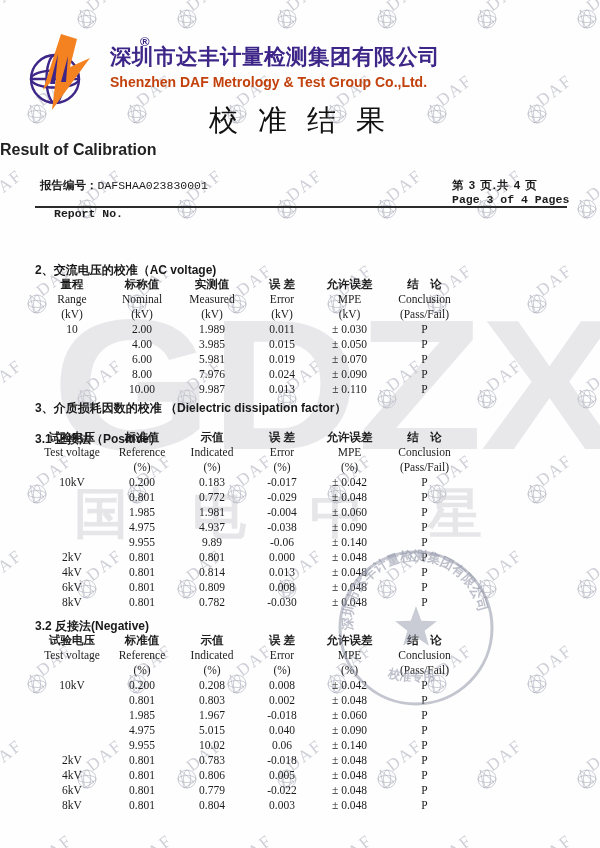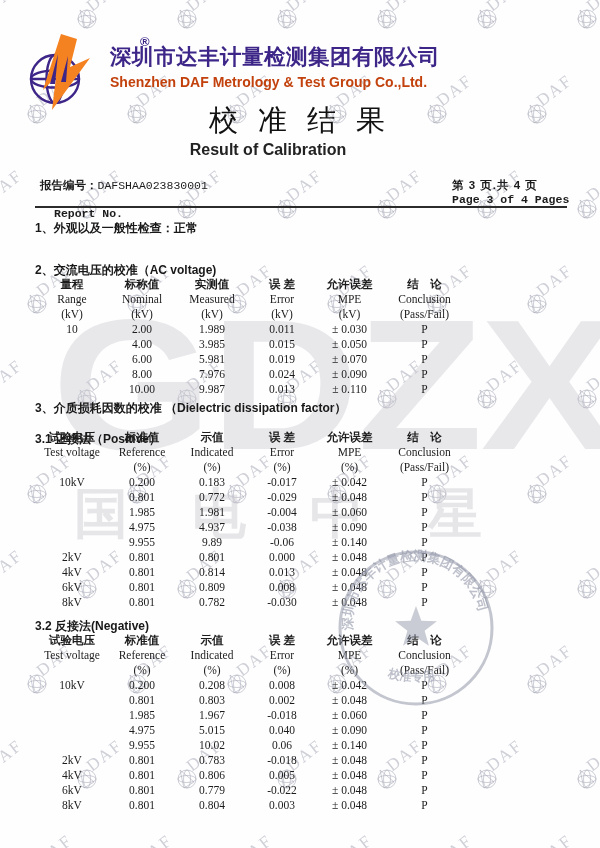--- a/index.html
+++ b/index.html
@@ -18,21 +18,21 @@
   .big-wm-cn{position:absolute;left:74px;top:478px;z-index:0;font-weight:700;font-size:54px;
              letter-spacing:64px;color:rgba(201,201,208,0.45);white-space:nowrap;}
   
   .content{position:absolute;inset:0;z-index:2;}
   .logo{position:absolute;left:28px;top:32px;}
   .reg-mark{position:absolute;left:140px;top:34px;font-size:13px;color:#3d2688;font-weight:700;}
   .company-cn{position:absolute;left:110px;top:42px;font-size:21.5px;font-weight:700;color:#3d2688;letter-spacing:0.5px;}
   .company-en{position:absolute;left:110px;top:74px;font-size:14px;font-weight:700;color:#c2410c;}
   .title-cn{position:absolute;left:0;top:101px;width:600px;text-align:center;font-size:29px;
             font-weight:500;letter-spacing:6px;color:#111;}
-  .title-en{position:absolute;left:0;top:141px;width:536px;text-align:center;font-size:16px;
+  .title-en{position:absolute;left:0;top:141px;width:536px;font-size:16px;
             font-weight:600;color:#222;}
   
   .rep-left{position:absolute;left:40px;top:178px;font-size:11.5px;line-height:14px;}
   .rep-left .cn{font-weight:700;}
   .rep-no{font-family:"Liberation Mono",monospace;font-weight:400;}
   .rep-left .en{font-family:"Liberation Mono",monospace;font-weight:700;margin-left:14px;margin-top:14px;}
   .rep-right{position:absolute;left:452px;top:178px;font-size:11.5px;line-height:14px;}
   .rep-right .cn{font-weight:700;letter-spacing:1px;}
   .rep-right .en{font-family:"Liberation Mono",monospace;font-weight:700;margin-top:1px;}
   .hr{position:absolute;left:35px;top:206px;width:532px;height:2px;background:#2b2b2b;}
@@ -714,21 +714,20 @@
     <div class="rep-left">
       <div><span class="cn">报告编号：</span><span class="rep-no">DAFSHAA023830001</span></div>
       <div class="en">Report No.</div>
     </div>
     <div class="rep-right">
       <div class="cn">第 3 页.共 4 页</div>
       <div class="en">Page 3 of 4 Pages</div>
     </div>
     <div class="hr"></div>
 
-    <div class="sec-line" style="top:220px">1、外观以及一般性检查：正常</div>
 
     <div class="sec-line" style="top:262px">2、交流电压的校准（AC voltage)</div>
     <div class="ctable" style="top:277px">
         <div class="trow thead-cn">
           <div class="tcell">量程</div>
           <div class="tcell">标称值</div>
           <div class="tcell">实测值</div>
           <div class="tcell">误 差</div>
           <div class="tcell">允许误差</div>
           <div class="tcell">结　论</div>

